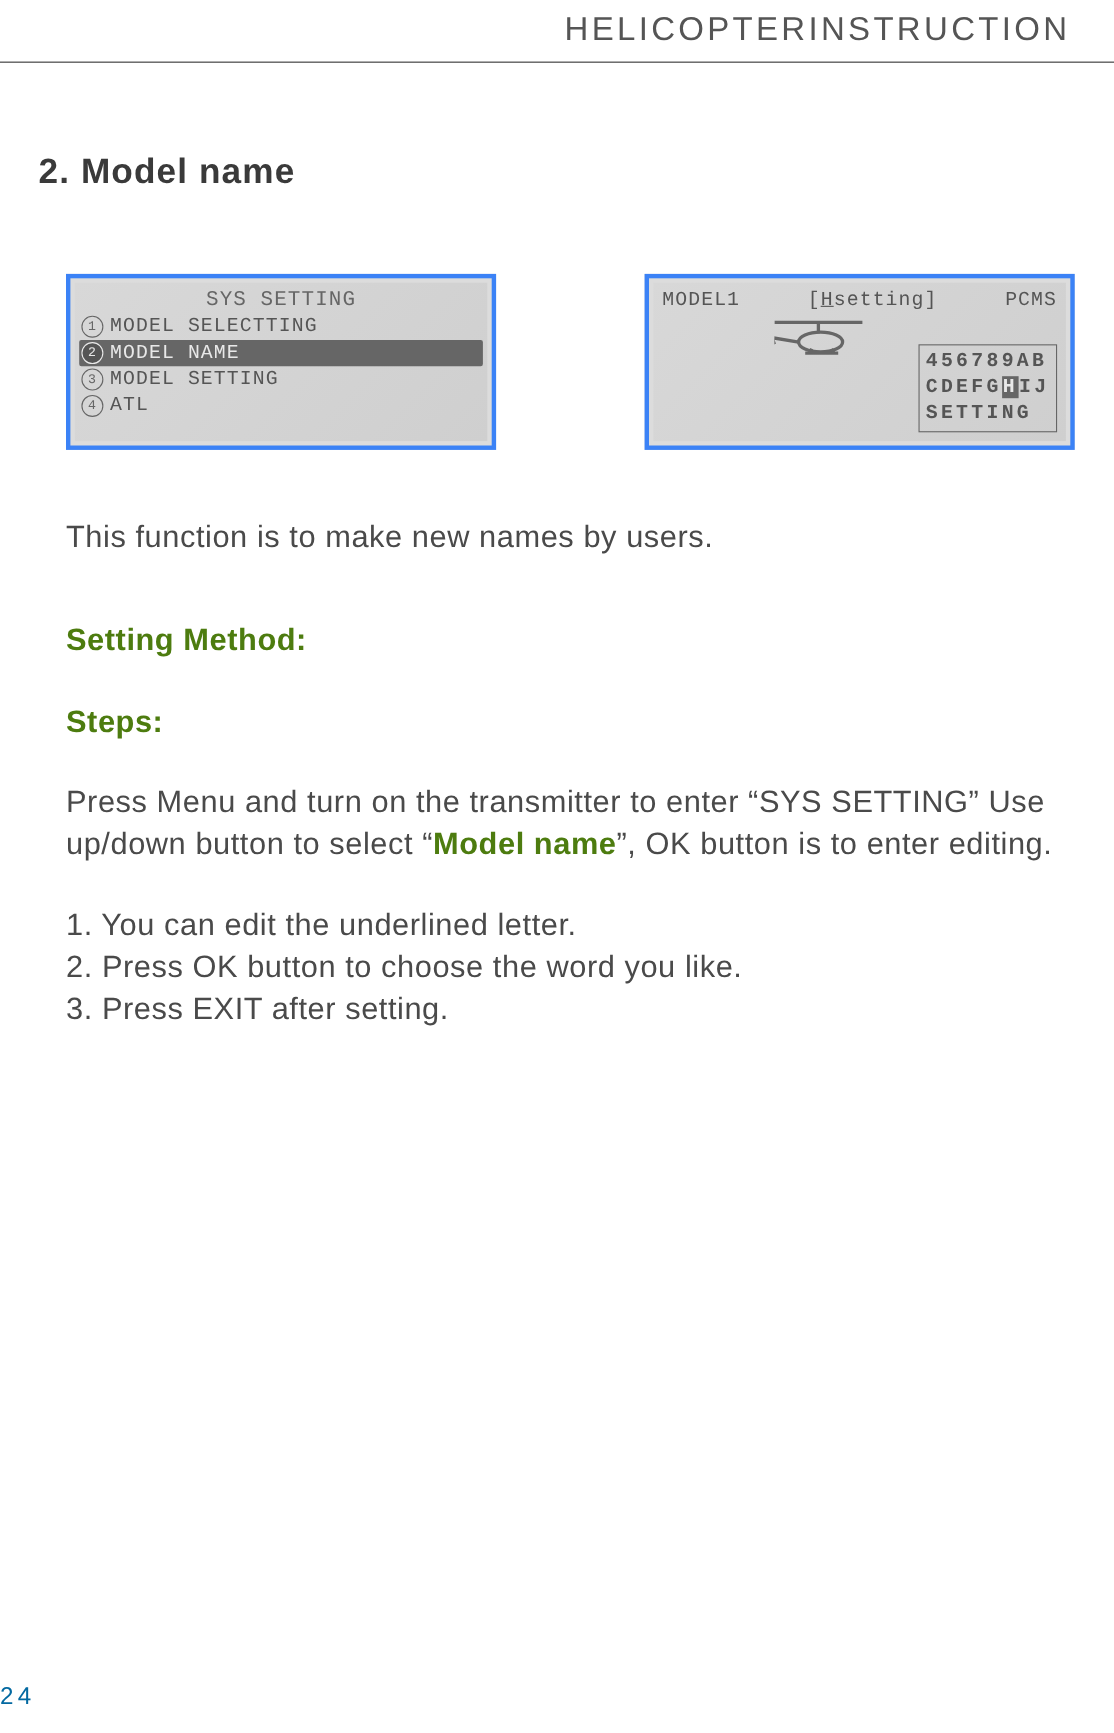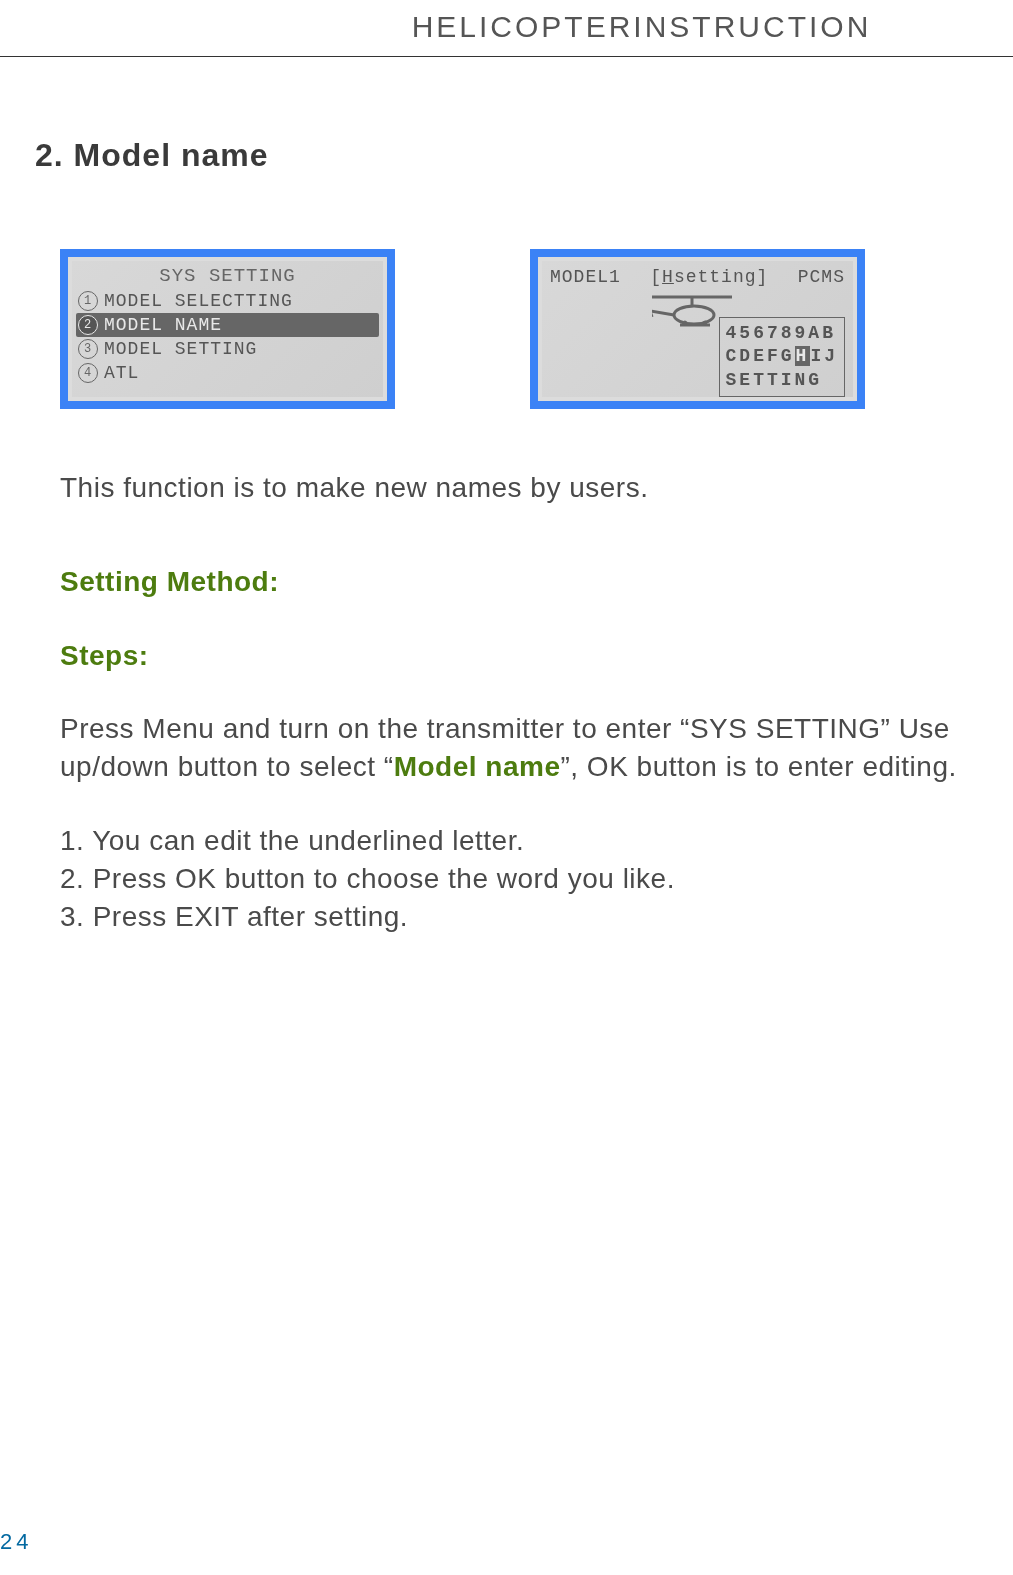--- a/index.html
+++ b/index.html
@@ -6,21 +6,21 @@
   body {
     width: 1013px;
     height: 1575px;
     background: #fff;
     font-family: Arial, Helvetica, sans-serif;
     color: #4a4a4a;
     position: relative;
   }
   .header {
     display: flex;
-    justify-content: center;
+    justify-content: flex-end;
     padding: 10px 40px 12px 310px;
     border-bottom: 1.5px solid #333;
     font-size: 30px;
     letter-spacing: 3px;
     color: #555;
   }
   .header .right { margin-right: 0; }
   .section-title {
     font-size: 32px;
     font-weight: bold;
@@ -28,23 +28,23 @@
     letter-spacing: 1px;
     margin: 80px 0 0 35px;
   }
   .screens {
     display: flex;
     justify-content: flex-start;
     gap: 135px;
     margin: 75px 0 0 60px;
   }
   .screen-frame {
-    border: 8px solid #3b82f6;
+    border: 4px solid #3b82f6;
     background: #dcdcdc;
-    width: 335px;
+    width: 391px;
     height: 160px;
     padding: 4px;
   }
   .lcd {
     width: 100%;
     height: 100%;
     background: linear-gradient(135deg, #d8d8d8 0%, #cfcfcf 100%);
     font-family: "Courier New", monospace;
     font-size: 19px;
     color: #555;

